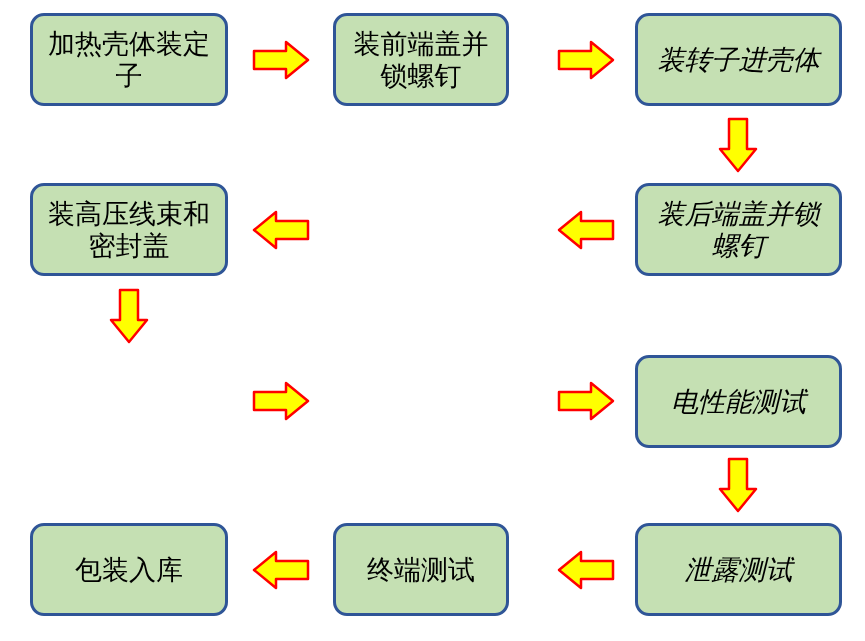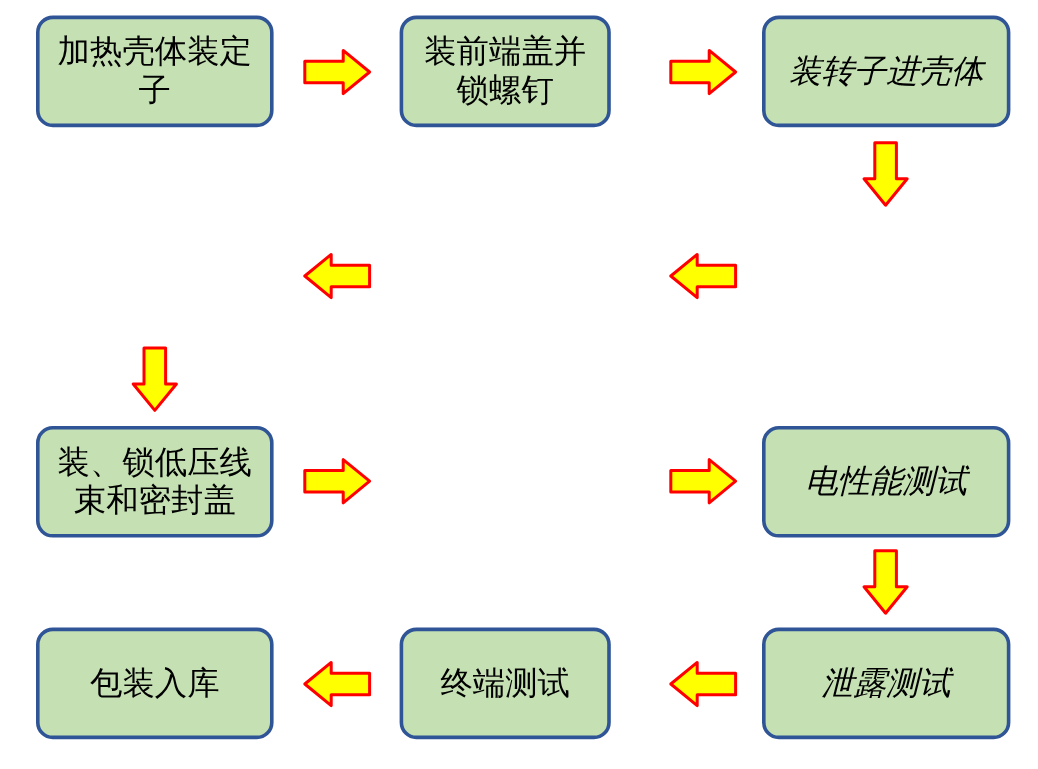--- a/index.html
+++ b/index.html
@@ -62,34 +62,37 @@
     <polygon points="2,11 34,11 34,2 56,20 34,38 34,29 2,29"></polygon>
   </svg>
   <div class="box col-c row-1">
     <span>装转子进壳体</span>
   </div>
 
   <svg class="arrow" style="left:718px; top:117px;" width="40" height="56" viewBox="0 0 40 56">
     <polygon points="11,2 29,2 29,32 38,32 20,54 2,32 11,32"></polygon>
   </svg>
 
+  <div class="box col-c row-2">
+    <span>装后端盖并锁螺钉</span>
+  </div>
   <svg class="arrow" style="left:557px; top:210px;" width="58" height="40" viewBox="0 0 58 40">
     <polygon points="56,11 24,11 24,2 2,20 24,38 24,29 56,29"></polygon>
   </svg>
   <svg class="arrow" style="left:252px; top:210px;" width="58" height="40" viewBox="0 0 58 40">
     <polygon points="56,11 24,11 24,2 2,20 24,38 24,29 56,29"></polygon>
   </svg>
+  <div class="box col-a row-2">
+    <span>装高压线束和密封盖</span>
+  </div>
 
   <svg class="arrow" style="left:109px; top:288px;" width="40" height="56" viewBox="0 0 40 56">
     <polygon points="11,2 29,2 29,32 38,32 20,54 2,32 11,32"></polygon>
   </svg>
 
-  <div class="box col-a row-3">
-    <span>装、锁低压线束和密封盖</span>
-  </div>
   <svg class="arrow" style="left:252px; top:381px;" width="58" height="40" viewBox="0 0 58 40">
     <polygon points="2,11 34,11 34,2 56,20 34,38 34,29 2,29"></polygon>
   </svg>
   <svg class="arrow" style="left:557px; top:381px;" width="58" height="40" viewBox="0 0 58 40">
     <polygon points="2,11 34,11 34,2 56,20 34,38 34,29 2,29"></polygon>
   </svg>
   <div class="box col-c row-3">
     <span>电性能测试</span>
   </div>
 

